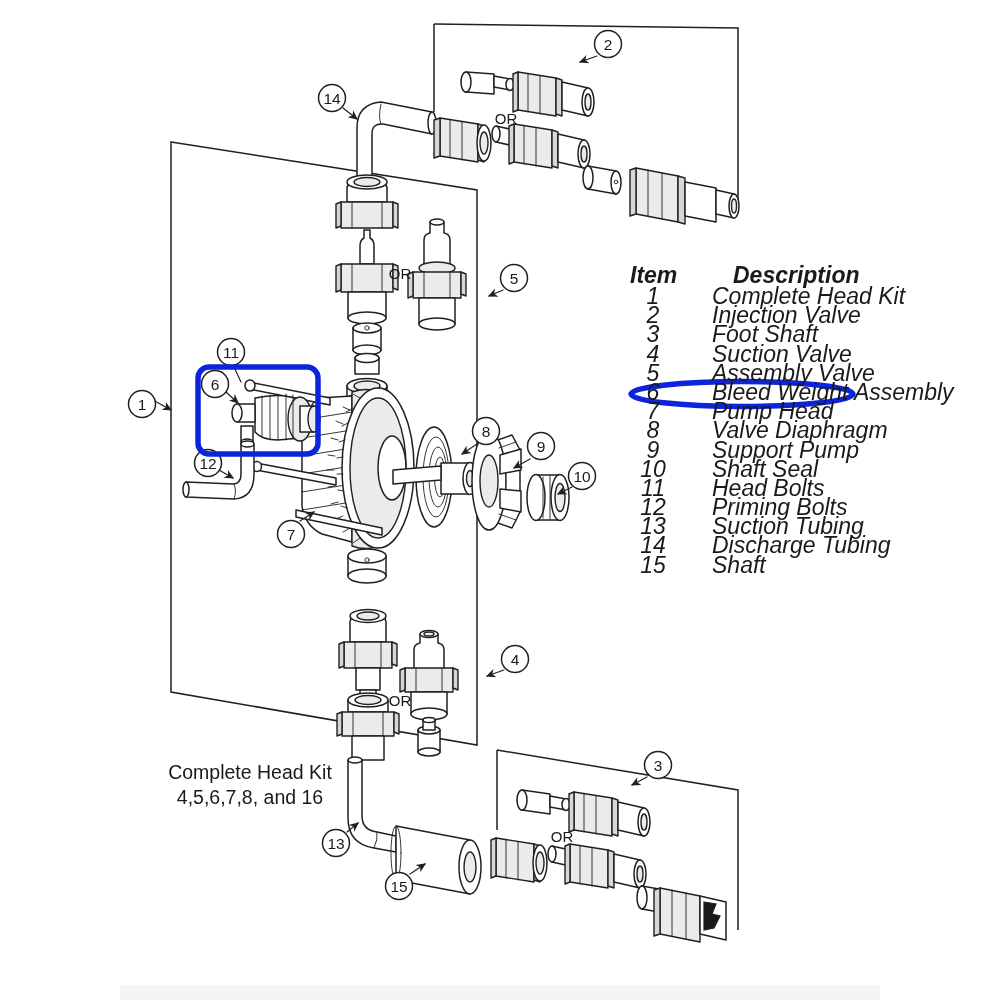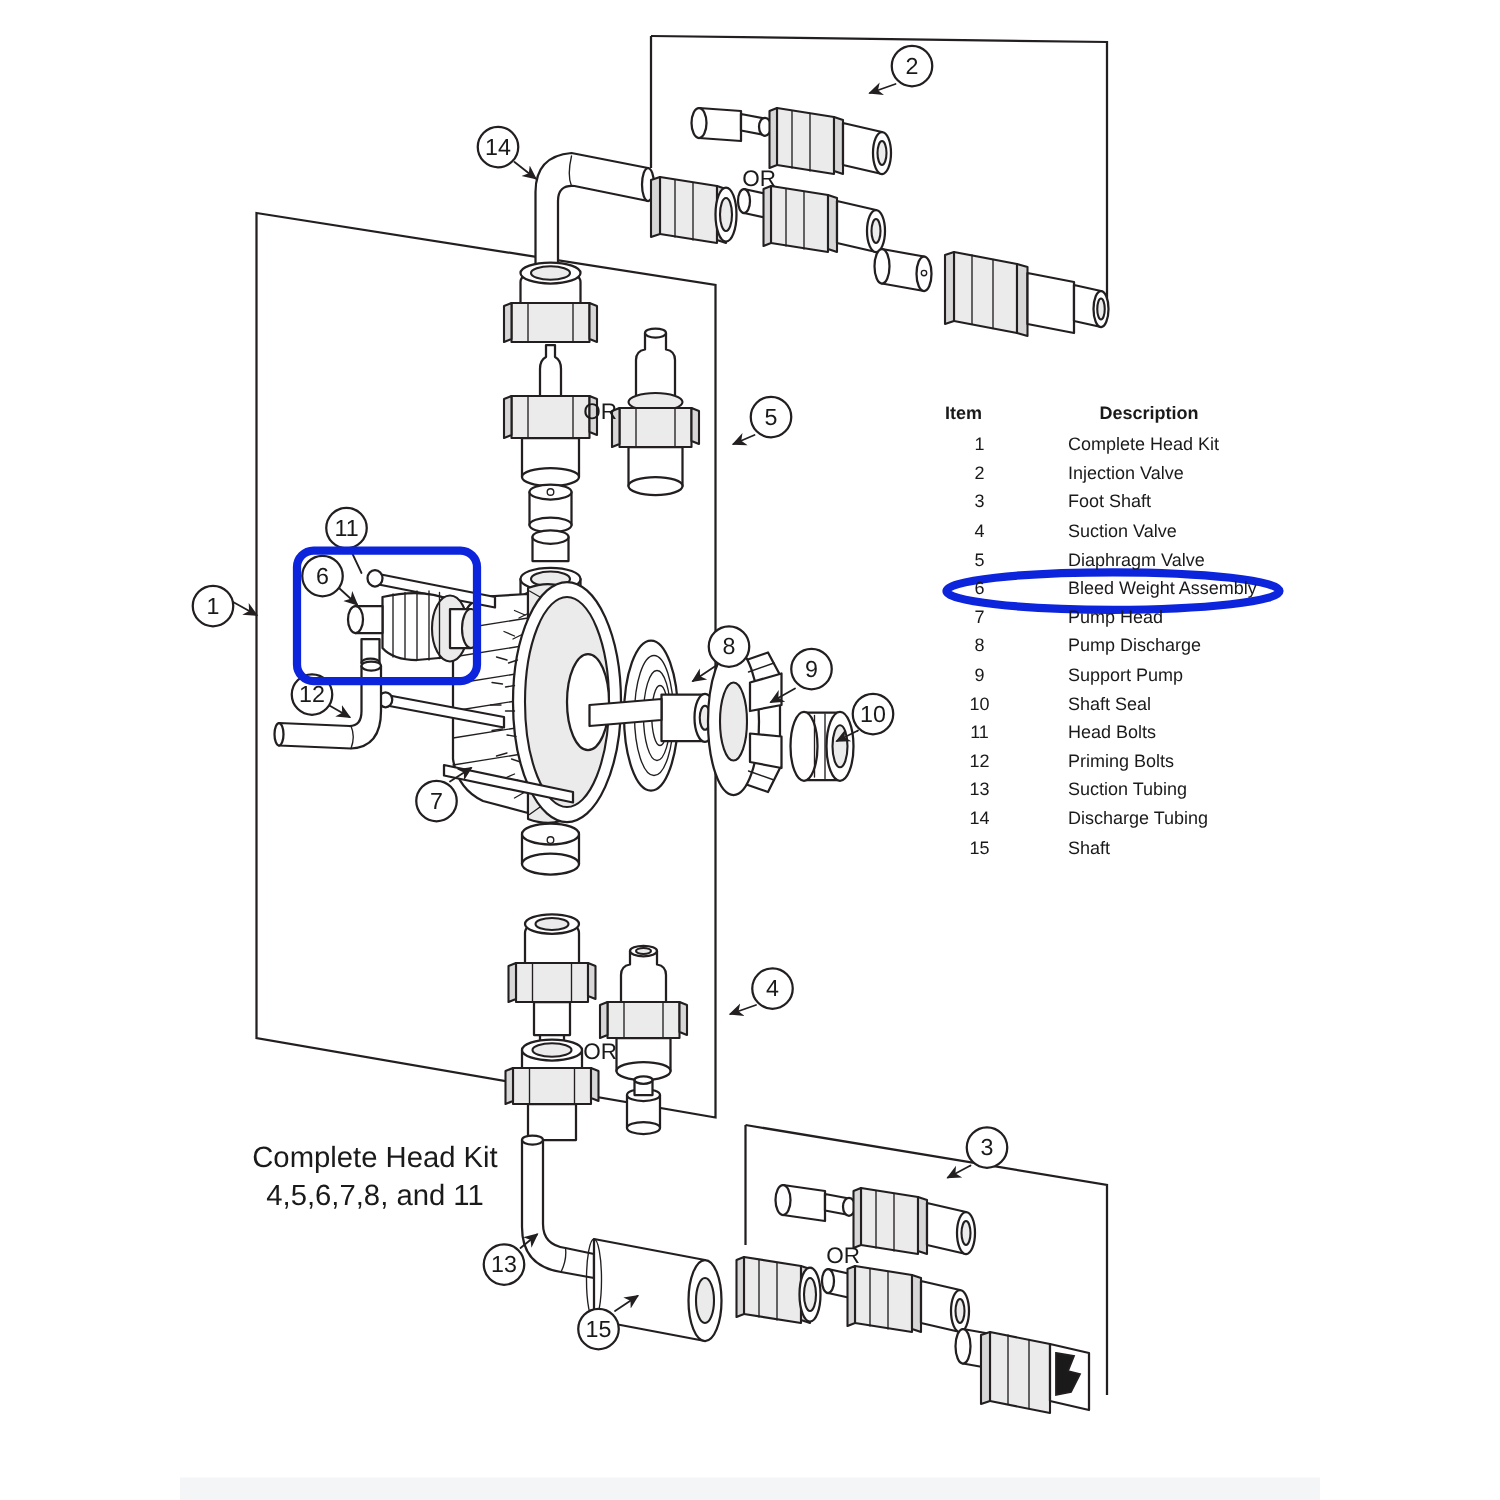--- a/index.html
+++ b/index.html
@@ -14,21 +14,21 @@
   .part-sh{fill:#ebebeb;stroke:#231f20;stroke-width:1.4;stroke-linejoin:round;}
   .part-dk{fill:#d7d7d7;stroke:#231f20;stroke-width:1.4;stroke-linejoin:round;}
   .part-blk{fill:#1a1a1a;stroke:#231f20;stroke-width:1.2;}
   .bub{fill:#ffffff;stroke:#231f20;stroke-width:1.5;}
   .bub-t{font-size:15.5px;fill:#1a1a1a;text-anchor:middle;dominant-baseline:central;
          font-family:"Liberation Sans",sans-serif;}
   .or-t{font-size:15px;fill:#1a1a1a;text-anchor:middle;
         font-family:"Liberation Sans",sans-serif;}
   .hl{fill:none;stroke:#0d24dd;stroke-width:5.5;}
   .caption{position:absolute;text-align:center;font-size:19.5px;line-height:25px;color:#1a1a1a;}
-  #tbl{position:absolute;left:630px;top:266px;font-size:12px;line-height:19.2px;color:#1a1a1a;}
+  #tbl{position:absolute;left:630px;top:266px;font-size:23px;line-height:19.2px;color:#1a1a1a;font-style:italic;}
   #tbl .r{display:flex;height:19.2px;align-items:baseline;}
   #tbl .c-item{width:46px;text-align:center;}
   #tbl .c-desc{margin-left:36px;white-space:nowrap;}
   #tbl .hdr{font-weight:bold;height:21px;}
   #tbl .hdr .c-item{width:46px;text-align:left;}
   #tbl .hdr .c-desc{margin-left:57px;}
   #footstrip{position:absolute;left:120px;top:985px;width:760px;height:15px;background:#f4f5f7;}
 </style>
 </head>
 <body>
@@ -460,33 +460,33 @@
     <div class="r">
       <div class="c-item">3</div>
       <div class="c-desc">Foot Shaft</div>
     </div>
     <div class="r">
       <div class="c-item">4</div>
       <div class="c-desc">Suction Valve</div>
     </div>
     <div class="r">
       <div class="c-item">5</div>
-      <div class="c-desc">Diaphragm Valve</div>
+      <div class="c-desc">Assembly Valve</div>
     </div>
     <div class="r">
       <div class="c-item">6</div>
       <div class="c-desc">Bleed Weight Assembly</div>
     </div>
     <div class="r">
       <div class="c-item">7</div>
       <div class="c-desc">Pump Head</div>
     </div>
     <div class="r">
       <div class="c-item">8</div>
-      <div class="c-desc">Pump Discharge</div>
+      <div class="c-desc">Valve Diaphragm</div>
     </div>
     <div class="r">
       <div class="c-item">9</div>
       <div class="c-desc">Support Pump</div>
     </div>
     <div class="r">
       <div class="c-item">10</div>
       <div class="c-desc">Shaft Seal</div>
     </div>
     <div class="r">
@@ -506,18 +506,18 @@
       <div class="c-desc">Discharge Tubing</div>
     </div>
     <div class="r">
       <div class="c-item">15</div>
       <div class="c-desc">Shaft</div>
     </div>
   </div>
 
   <div class="caption" style="left:130px;top:760px;width:240px;">
     <div>Complete Head Kit</div>
-    <div>4,5,6,7,8, and 11</div>
+    <div>4,5,6,7,8, and 16</div>
   </div>
 
   <div id="footstrip"></div>
 
 </div>
 
 </body></html>

